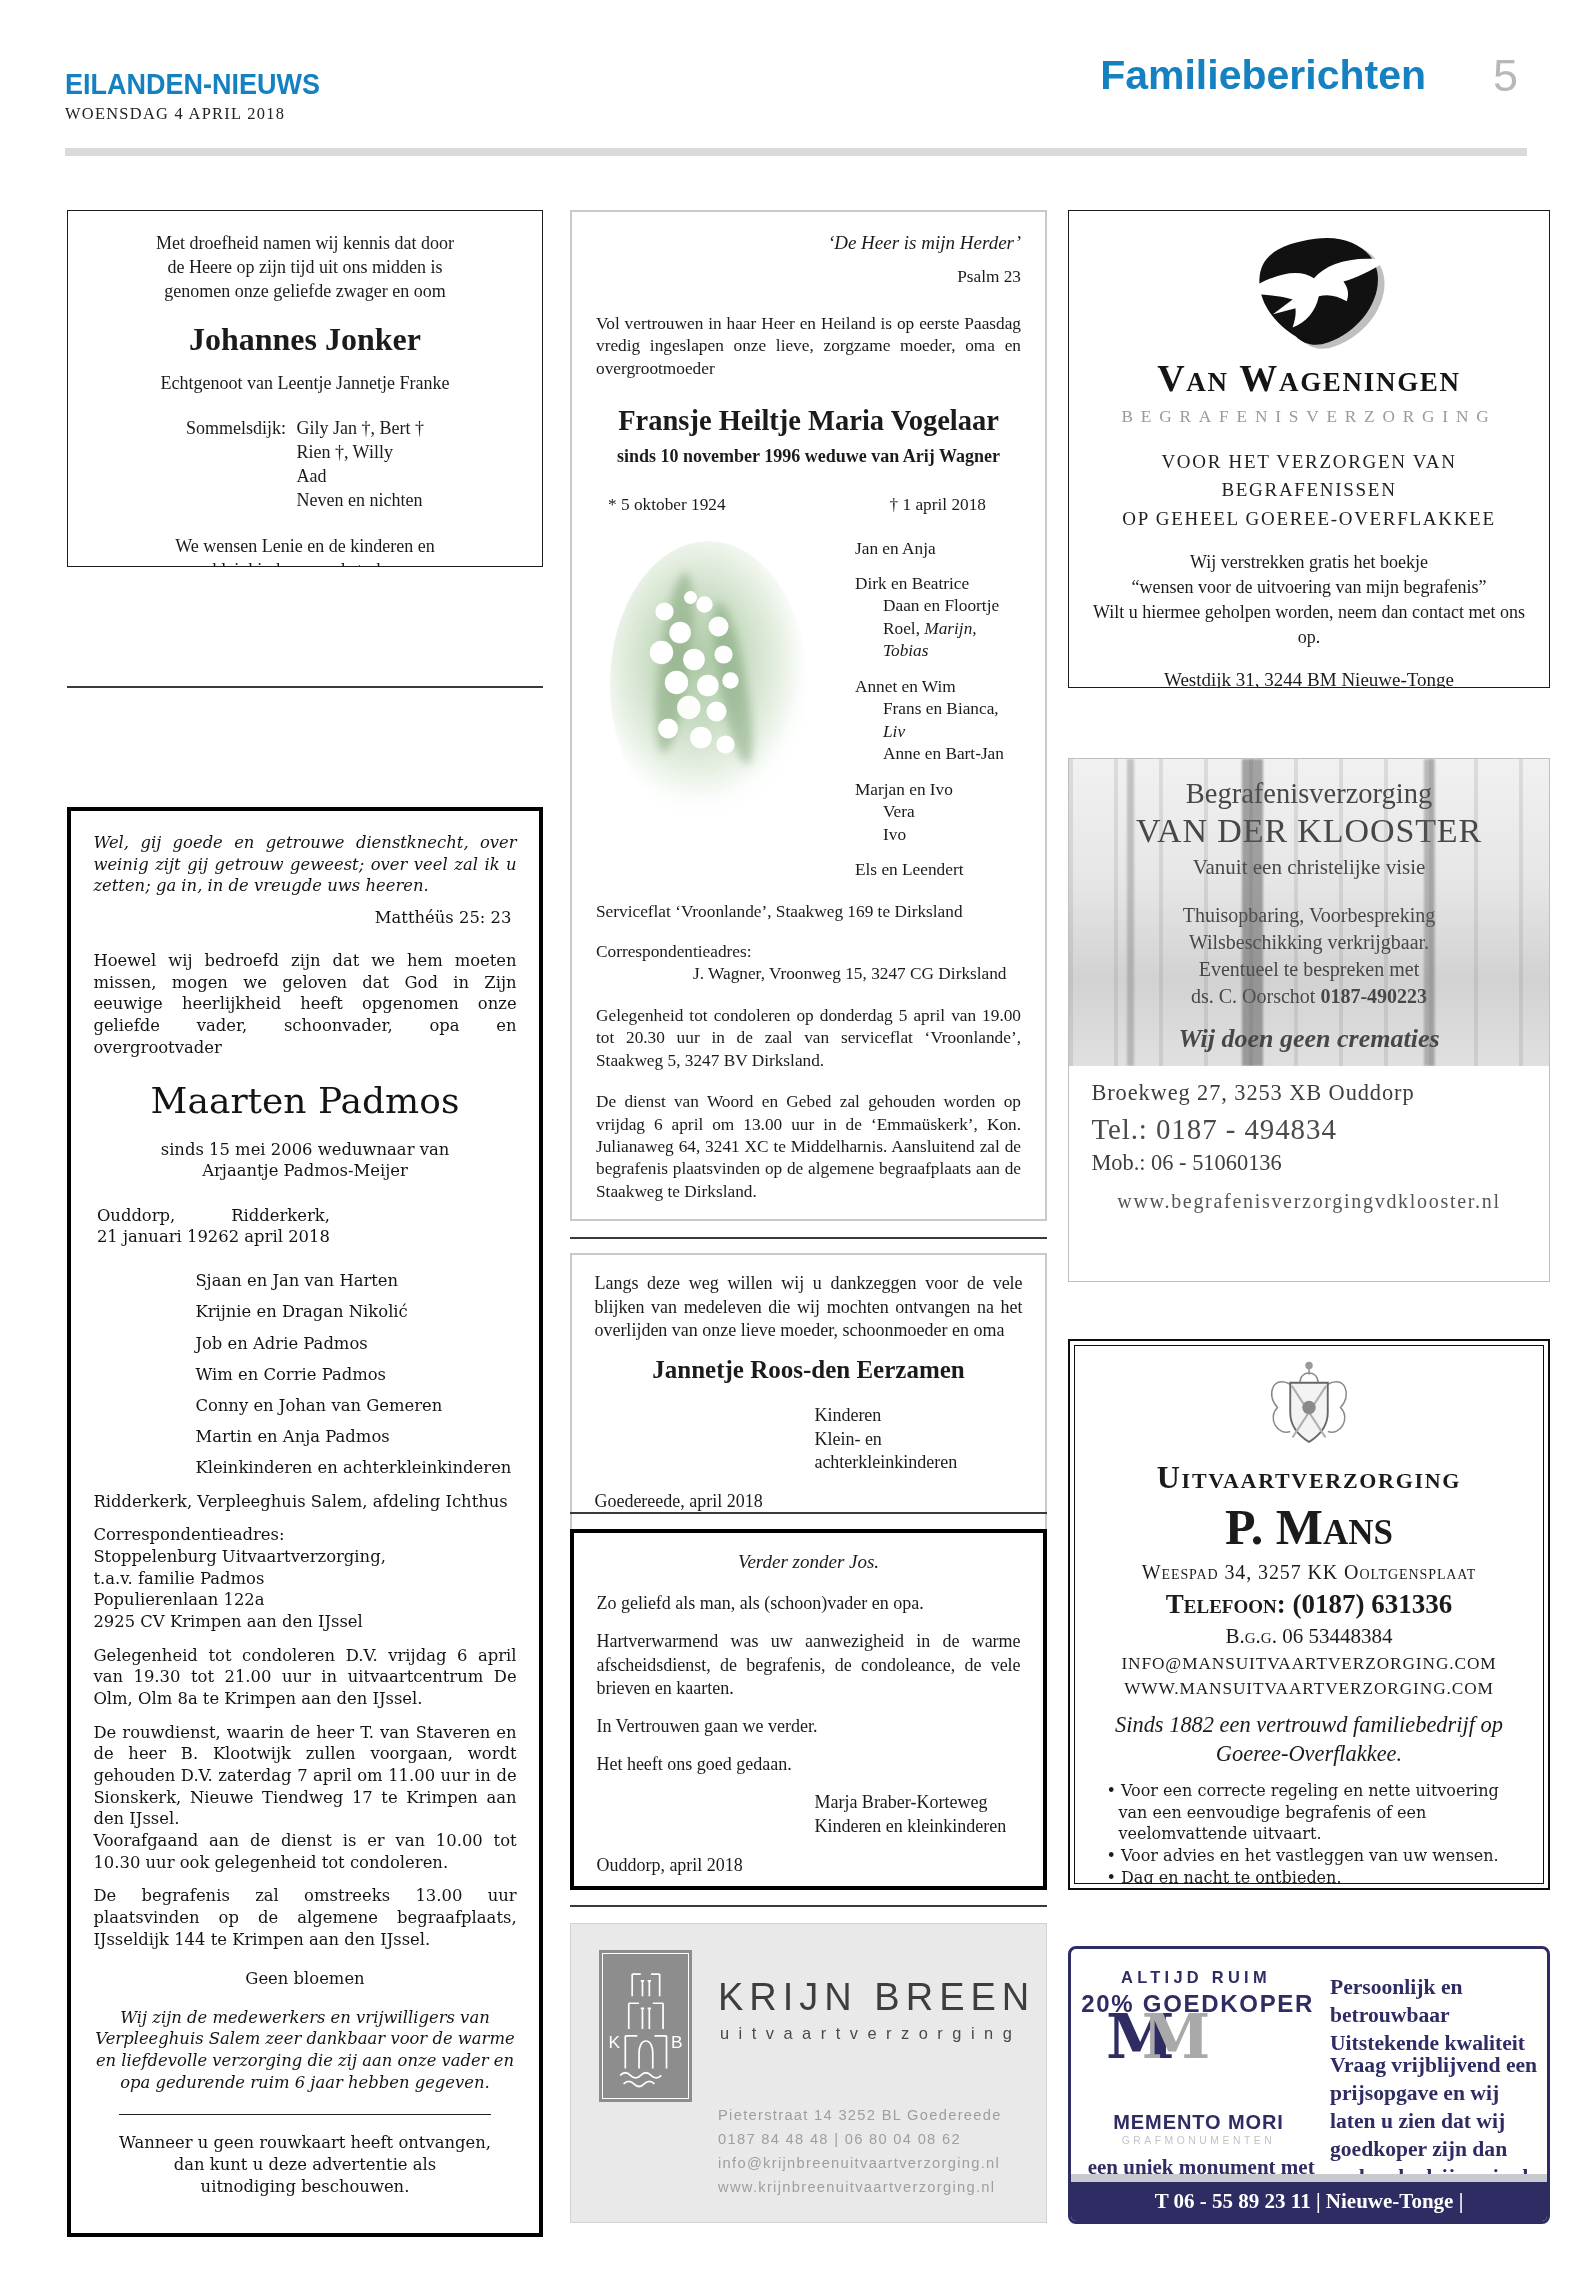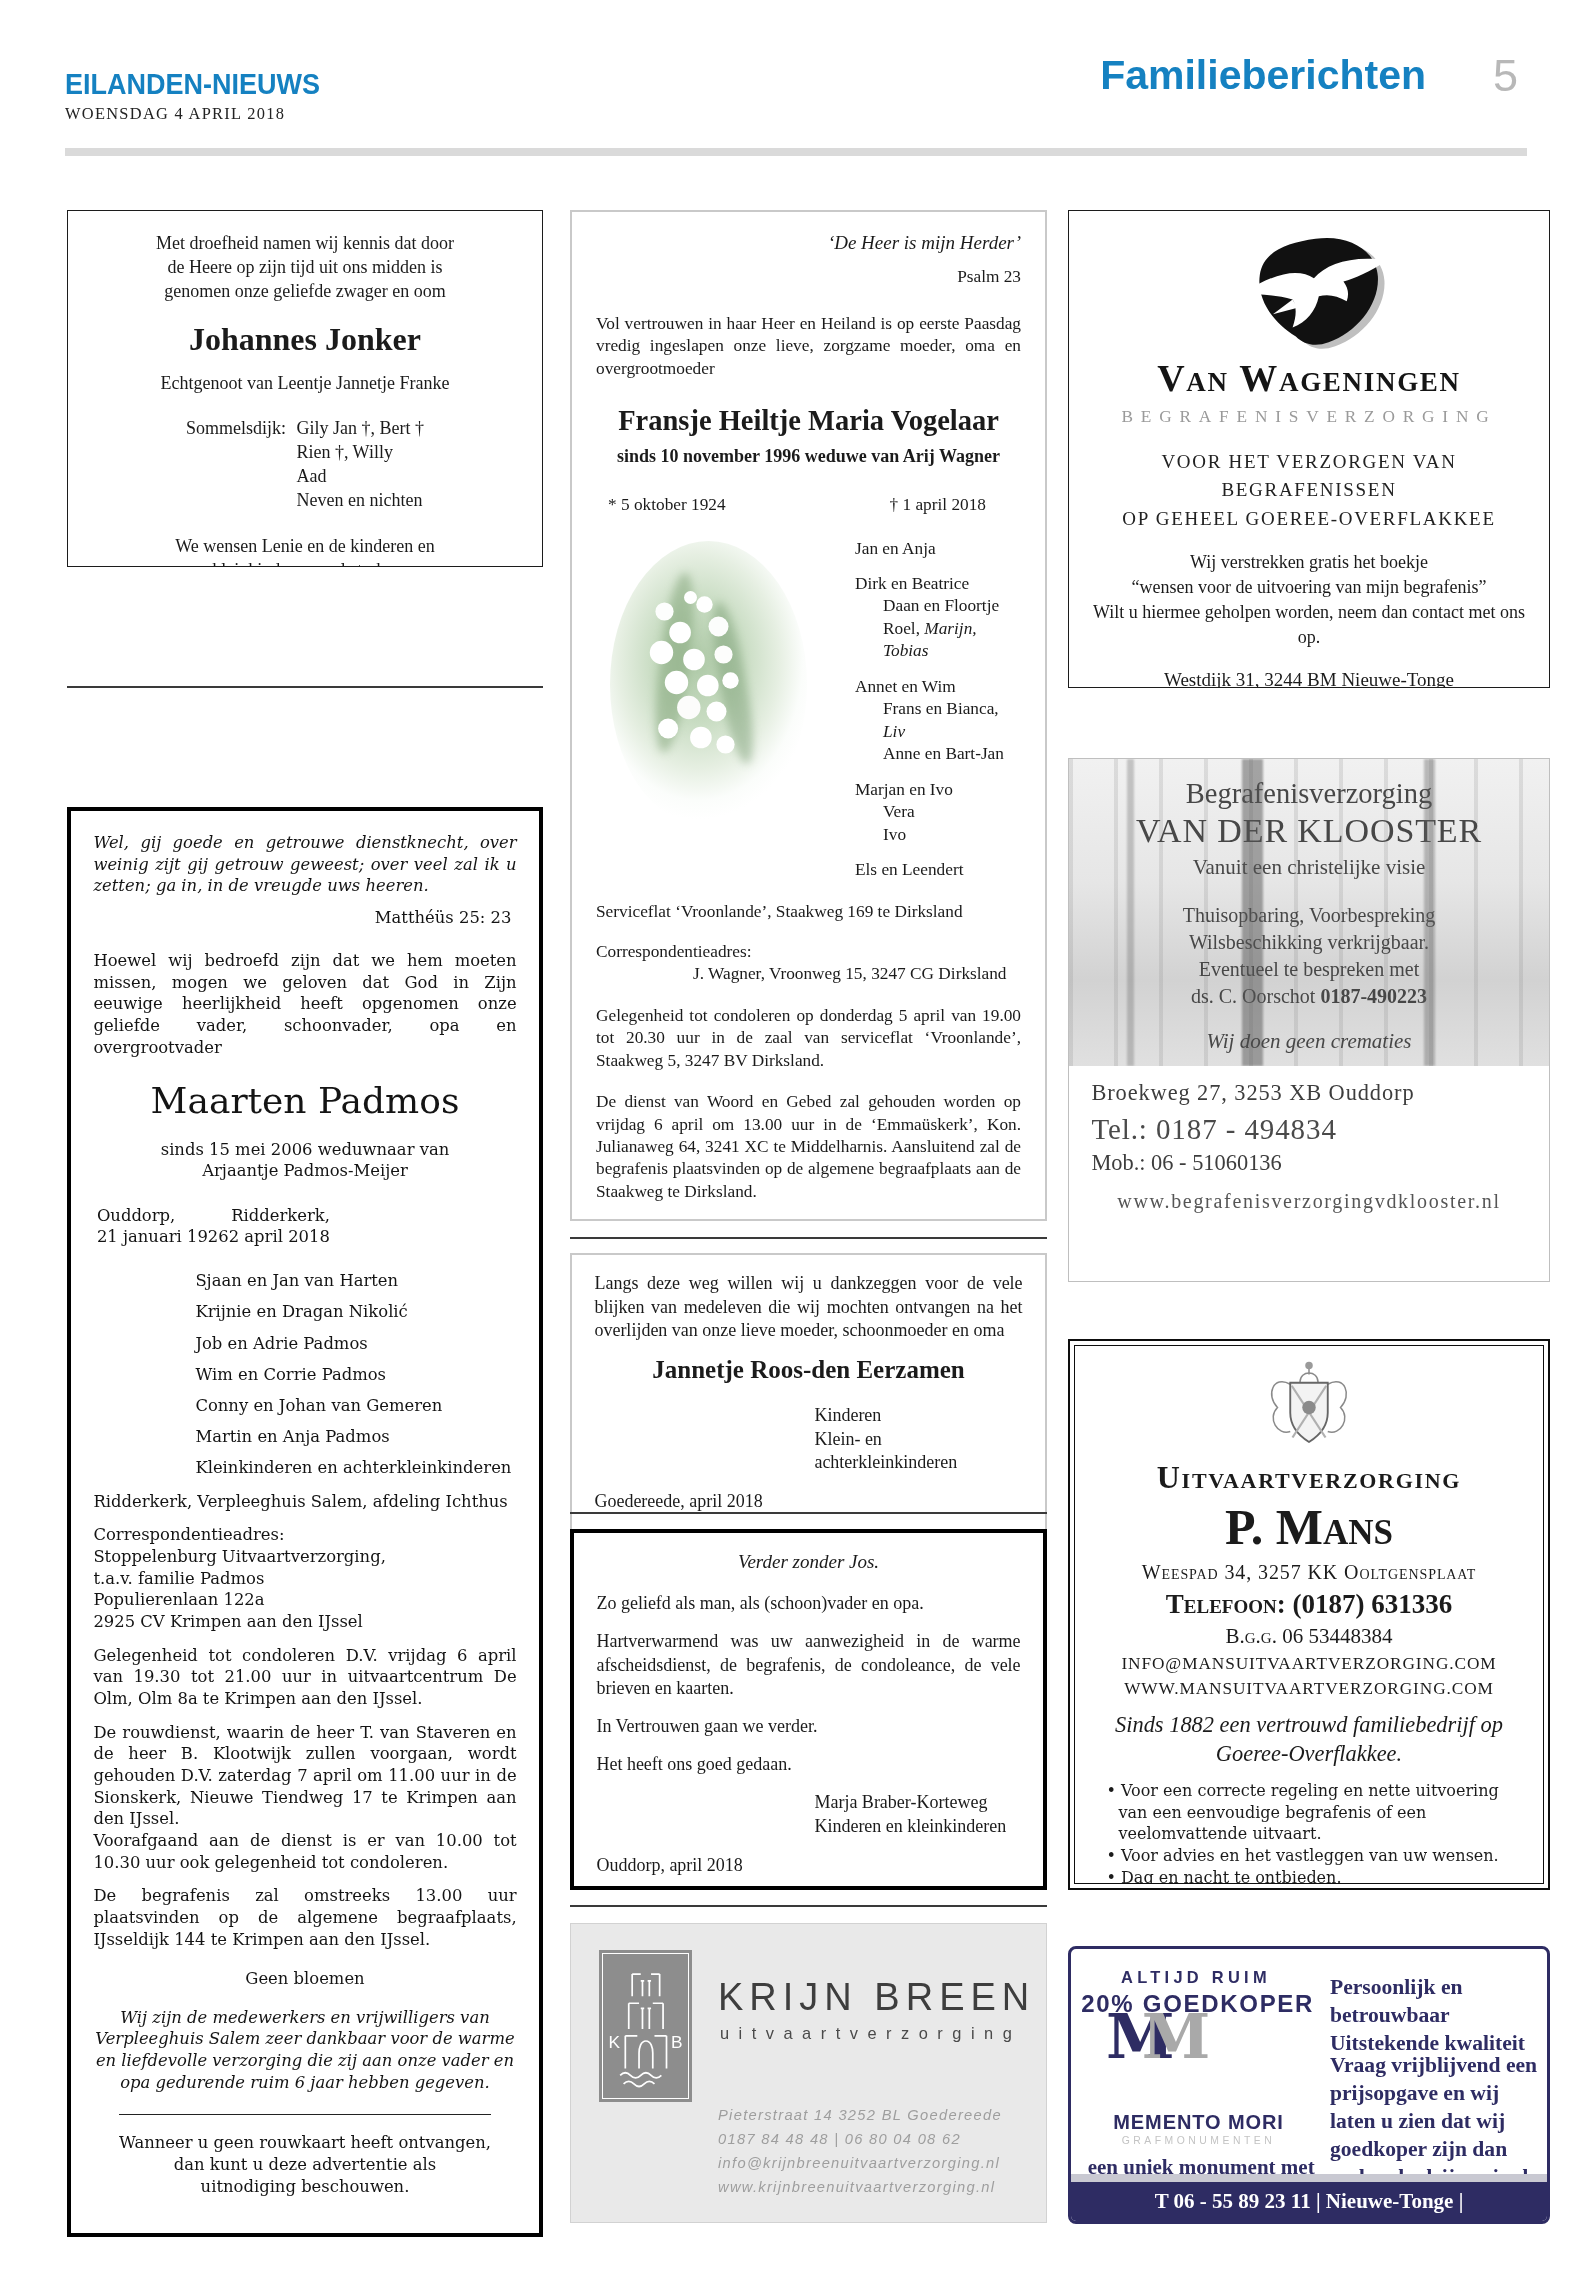--- a/index.html
+++ b/index.html
@@ -85,21 +85,21 @@
   
   .krijn{background:#e9e9e9;border:0.9px solid #d2d2d2;font-family:"Liberation Sans",sans-serif;}
   .krijn .logo-outer{position:absolute;left:28px;top:26px;width:93px;height:152px;background:#8d8d8d;padding:2.6px;box-sizing:border-box;}
   .krijn .logo-inner{width:100%;height:100%;border:1.7px solid #fff;box-sizing:border-box;position:relative;background:#8d8d8d;}
   .krijn .lk{position:absolute;left:6px;bottom:45px;color:#fff;font-size:17.3px;font-weight:300;}
   .krijn .lb{position:absolute;right:6px;bottom:45px;color:#fff;font-size:17.3px;font-weight:300;}
   .krijn .name{position:absolute;left:147px;top:52px;font-size:38px;font-weight:300;
       letter-spacing:6px;color:#3e3e3e;white-space:nowrap;}
   .krijn .sub{position:absolute;left:149px;top:100px;font-size:16.4px;letter-spacing:9.5px;color:#4a4a4a;}
   .krijn .info{position:absolute;left:147px;top:179px;font-size:14.7px;line-height:24px;
-      letter-spacing:1.3px;color:#9e9e9e;font-style:italic;}
+      letter-spacing:1.3px;color:#9e9e9e;}
 
   
   .wageningen{text-align:center;padding:14px 15.5px;}
   .wageningen .name{font-variant:small-caps;font-weight:bold;font-size:38px;letter-spacing:1.7px;color:#151515;}
   .wageningen .sub{font-size:17.3px;letter-spacing:7.8px;color:#9a9a9a;margin-top:7px;}
   .wageningen .caps{font-size:19px;letter-spacing:1.7px;margin-top:21px;line-height:28.5px;color:#222;}
   .wageningen .body{font-size:18px;line-height:25px;margin-top:17.3px;}
   .wageningen .addr{font-size:19px;margin-top:19px;}
 
   
@@ -109,21 +109,21 @@
        repeating-linear-gradient(90deg,rgba(120,120,120,.18) 0 4.3px,rgba(0,0,0,0) 4.3px 45px),
        linear-gradient(180deg,#f1f1f1 0%,#e6e6e6 40%,#d2d2d2 72%,#e0e0e0 100%);}
   .klooster .trunk{position:absolute;top:0;height:100%;filter:blur(0.9px);}
   .klooster .t1{left:36%;width:21px;background:rgba(85,85,85,.5);}
   .klooster .t2{left:74%;width:11.2px;background:rgba(100,100,100,.4);}
   .klooster .t3{left:12%;width:7.8px;background:rgba(110,110,110,.35);}
   .klooster .ttl1{font-size:28.5px;margin-top:19px;}
   .klooster .ttl2{font-size:34px;letter-spacing:0.9px;margin-top:1.7px;}
   .klooster .sub{font-size:21px;margin-top:5.2px;}
   .klooster .lines{font-size:20px;line-height:27px;margin-top:22.4px;}
-  .klooster .crema{position:absolute;left:0;right:0;bottom:12px;font-style:italic;font-size:21px;}
+  .klooster .crema{position:absolute;left:0;right:0;bottom:12px;font-style:italic;font-size:26px;font-weight:bold;}
   .klooster .white{padding:14px 22.4px 0;color:#3d3d3d;}
   .klooster .addr{font-size:22.4px;letter-spacing:0.9px;}
   .klooster .tel{font-size:29px;letter-spacing:0.9px;margin-top:7px;color:#4a4a4a;}
   .klooster .mob{font-size:22.4px;margin-top:3.5px;}
   .klooster .web{text-align:center;font-size:20px;letter-spacing:1.7px;margin-top:14px;color:#555;}
 
   
   .mans{border:2.6px solid #0e0e0e;padding:4.3px;}
   .mans .inner{border:0.9px solid #0e0e0e;height:100%;box-sizing:border-box;text-align:center;padding:12px 17.3px;overflow:hidden;}
   .mans .title{font-variant:small-caps;font-weight:bold;font-size:32px;letter-spacing:1.7px;margin-top:7px;}

